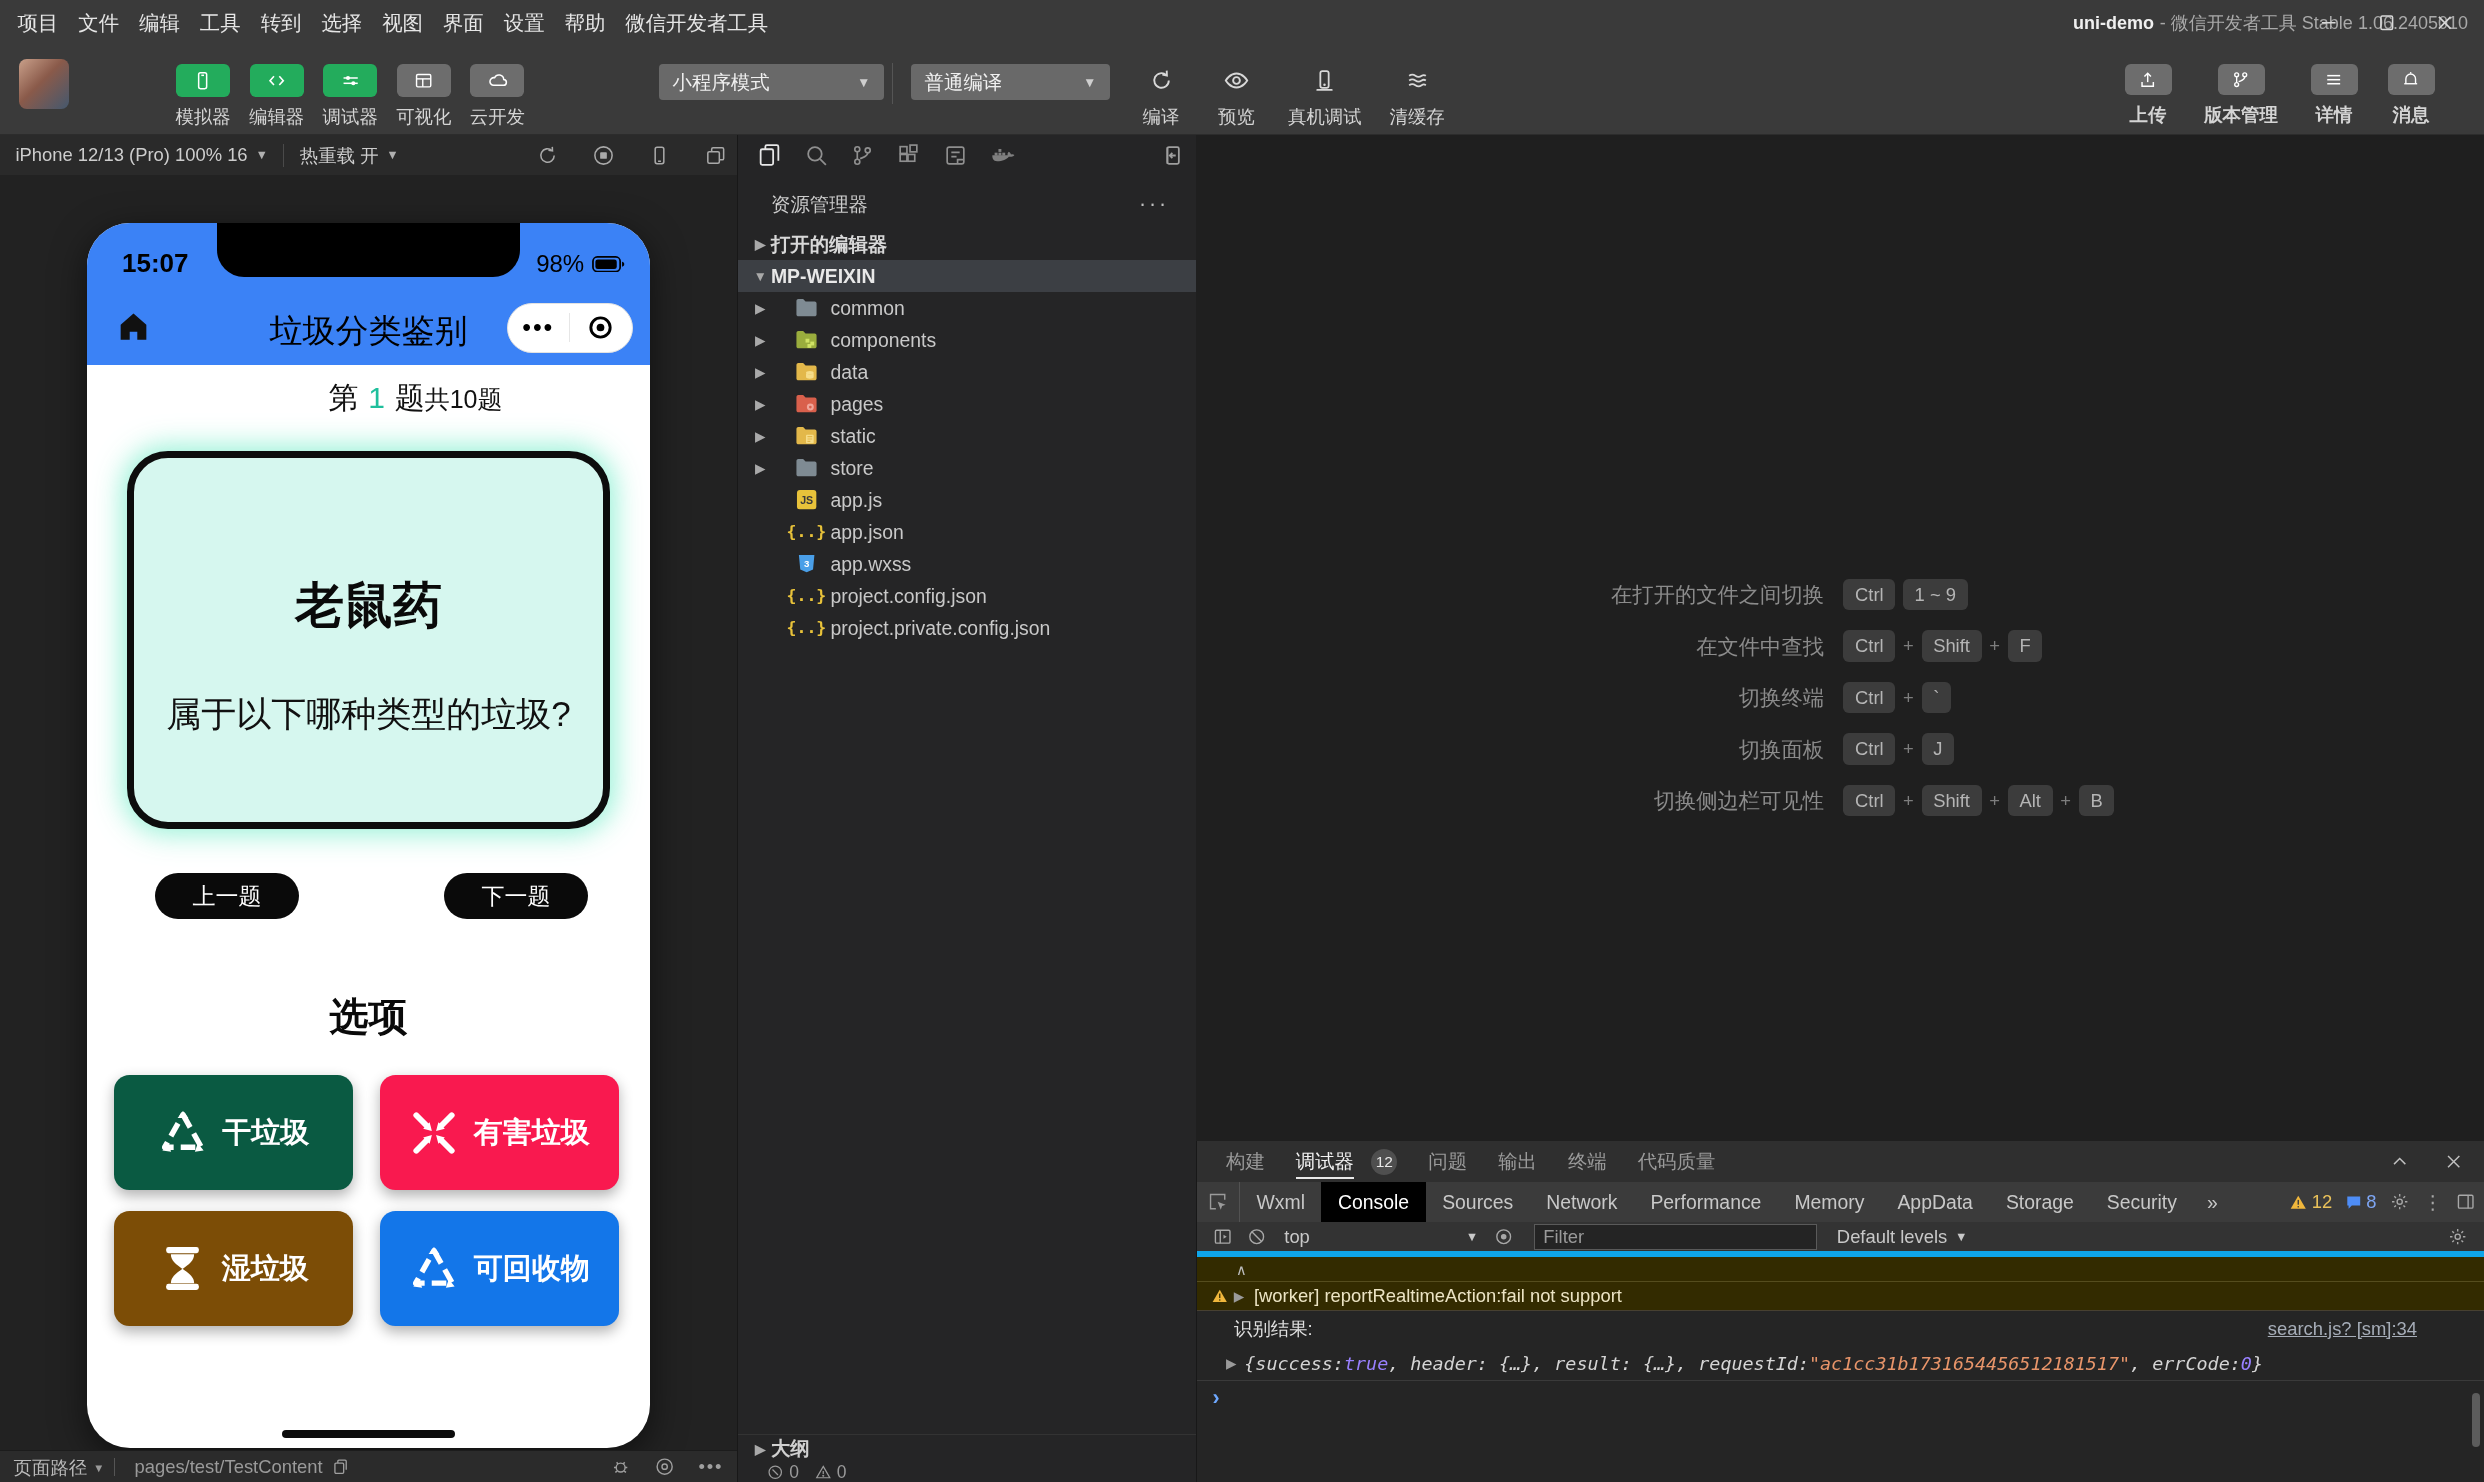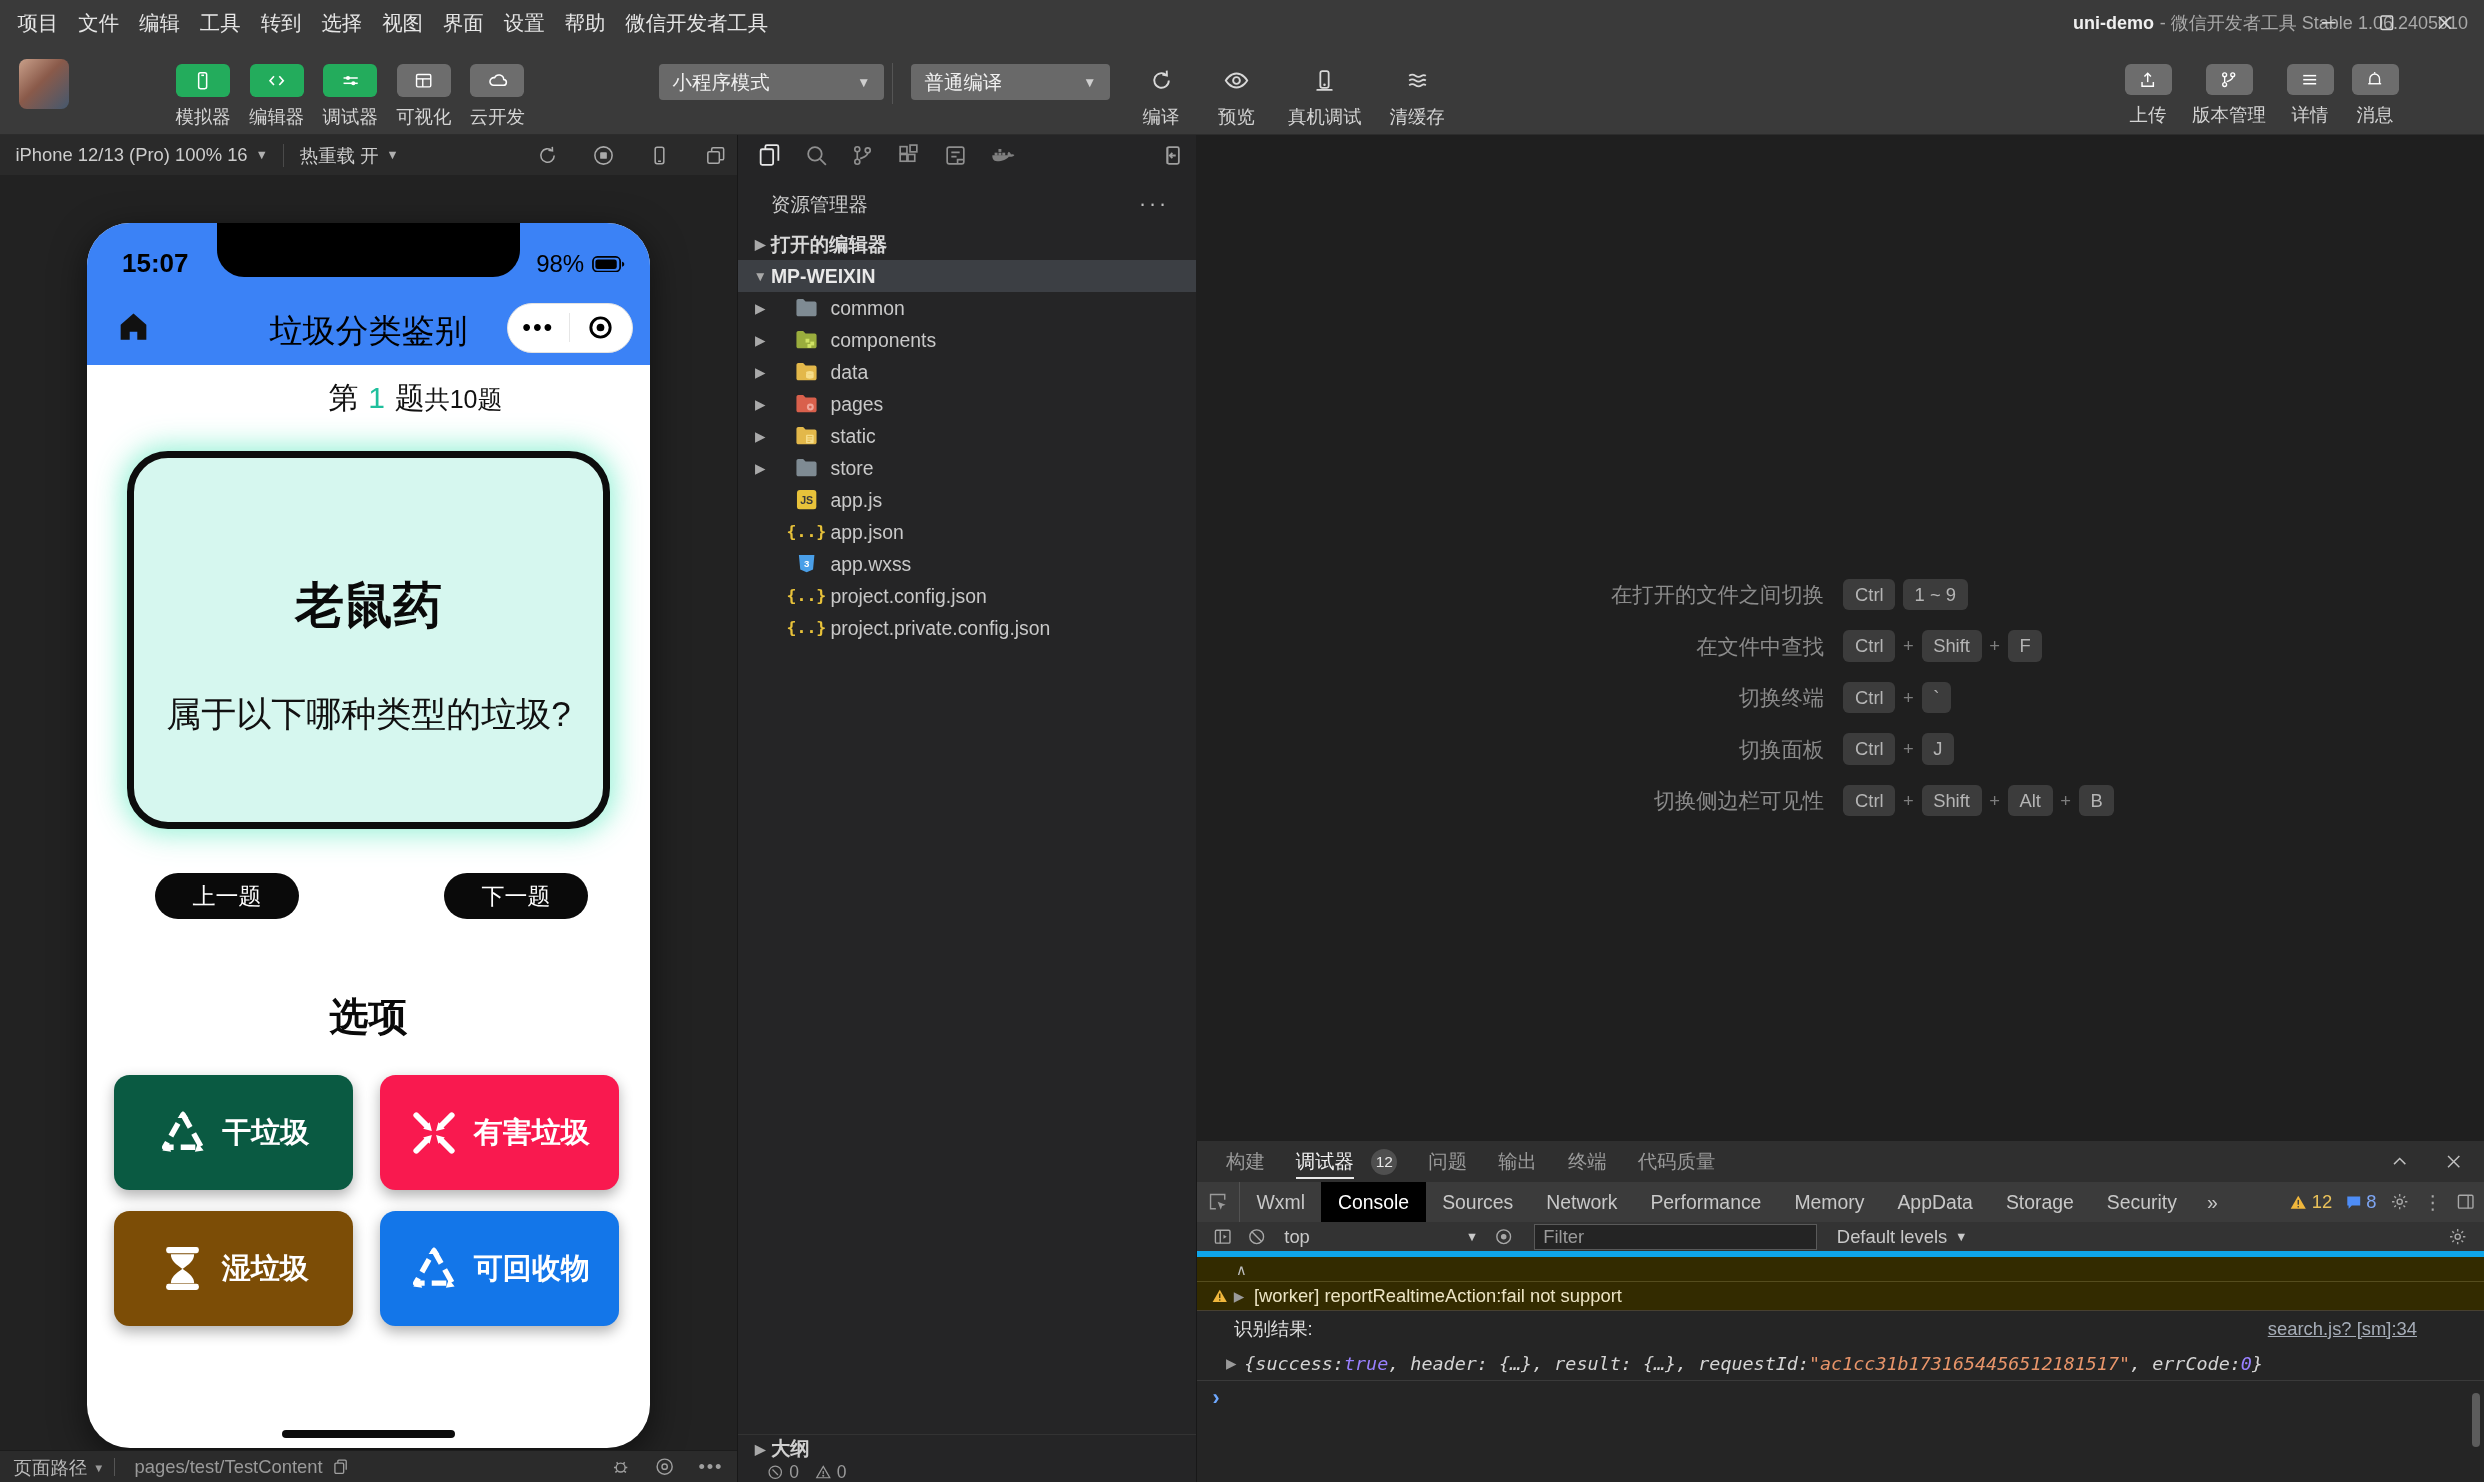--- a/index.html
+++ b/index.html
@@ -286,21 +286,21 @@
           <svg width="25" height="25" viewBox="0 0 24 24" fill="none" stroke="#d8d8d8" stroke-width="1.7">
               <path d="M4 7.5c2-1.4 4-1.4 6 0s4 1.4 6 0 2.6-1 4 0"></path>
               <path d="M4 12c2-1.4 4-1.4 6 0s4 1.4 6 0 2.6-1 4 0"></path>
               <path d="M4 16.5c2-1.4 4-1.4 6 0s4 1.4 6 0 2.6-1 4 0"></path>
             </svg>
         </div>
         <span class="tb-label">清缓存</span>
       </div>
     </div>
 
-    <div class="tb-group" style="left:2123px;top:19.4px;gap:15px;">
+    <div class="tb-group" style="left:2123px;top:19.4px;gap:27px;font-weight:bold;">
       <div class="tb-item" style="width:50px;">
         <div class="tb-box gray" style="width:47px;height:31px;">
           <svg width="19.4" height="19.4" viewBox="0 0 24 24" fill="none" stroke="#fff" stroke-width="1.8">
               <path d="M12 15V4.5"></path>
               <polyline points="8 8 12 4 16 8"></polyline>
               <path d="M5 15v5h14v-5"></path>
             </svg>
         </div>
         <span class="tb-label">上传</span>
       </div>

